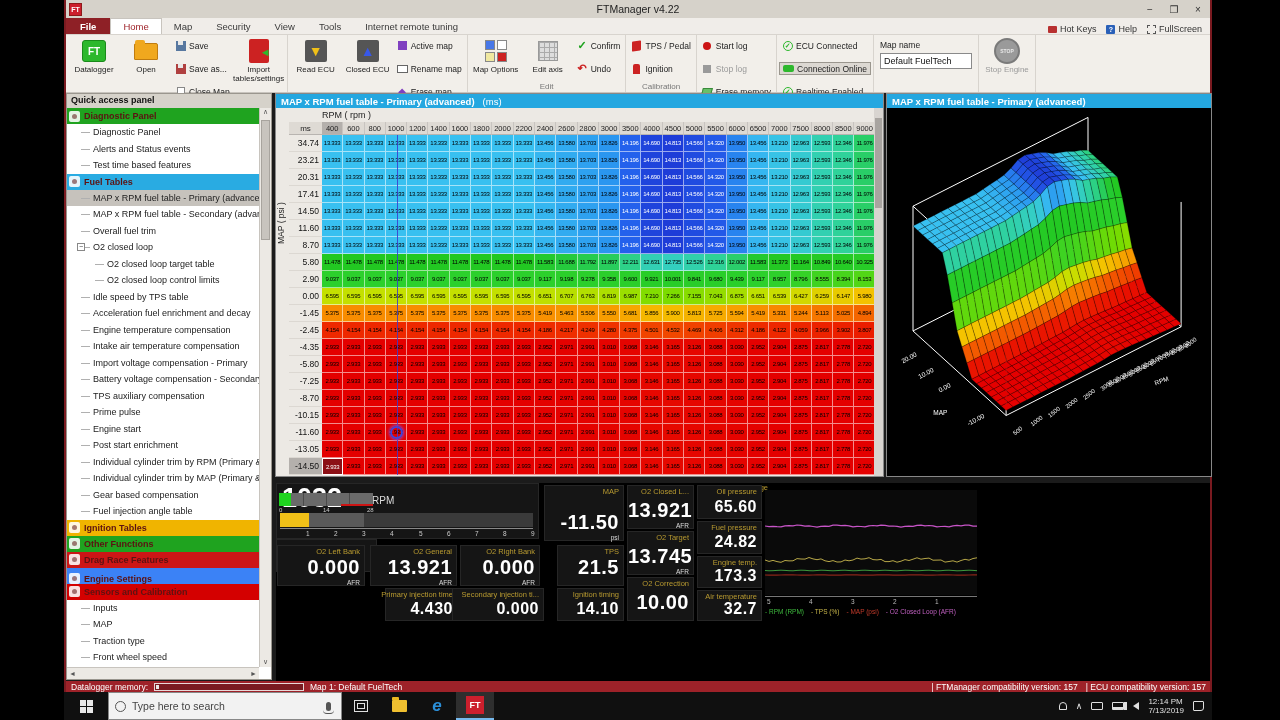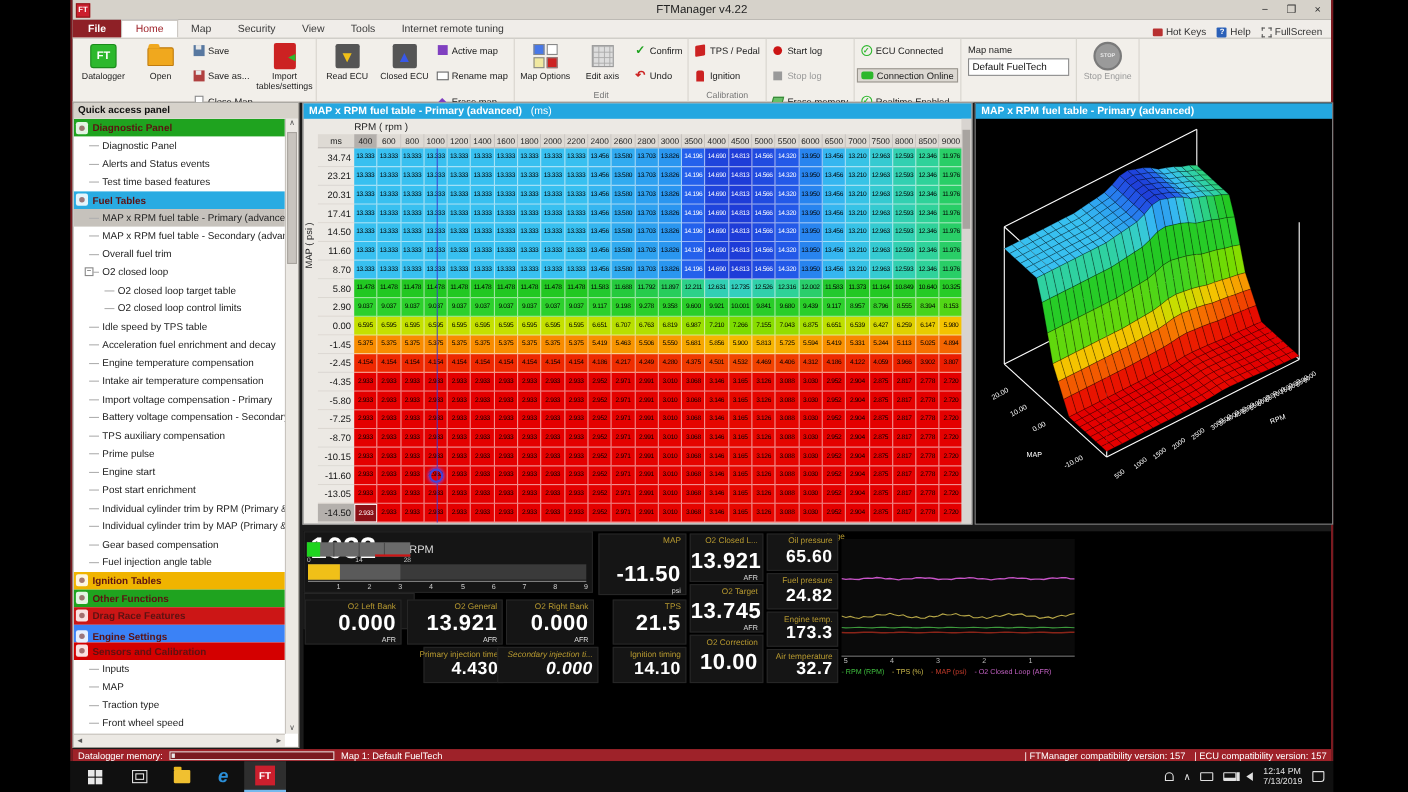--- a/index.html
+++ b/index.html
@@ -1785,21 +1785,21 @@
             <div class="tvalue">173.3</div>
           </div>
           <div class="tile smallv" style="left: 421px; top: 107px; width: 65px; height: 31px;">
             <div class="tlabel">Air temperature</div>
             <div class="tvalue">32.7</div>
           </div>
           <div class="tile smallv" style="left: 109px; top: 105px; width: 73px; height: 33px;">
             <div class="tlabel">Primary injection time</div>
             <div class="tvalue">4.430</div>
           </div>
-          <div class="tile smallv" style="left: 176px; top: 105px; width: 92px; height: 33px; font-style: italic;">
+          <div class="tile smallv" style="left: 176px; top: 105px; width: 92px; height: 33px;">
             <div class="tlabel">Secondary injection ti...</div>
             <div class="tvalue">0.000</div>
           </div>
           <div class="tile smallv" style="left: 281px; top: 105px; width: 67px; height: 33px;">
             <div class="tlabel">Ignition timing</div>
             <div class="tvalue">14.10</div>
           </div>
         </div>
 
       <div id="statusbar">
@@ -1814,20 +1814,25 @@
     </div>
 
     <div id="taskbar">
       <div id="startbtn">
         <div class="winlogo">
             <div></div>
             <div></div>
             <div></div>
             <div></div>
           </div>
+      </div>
+      <div id="searchbox">
+        <span class="circ"></span>
+        <span class="ph">Type here to search</span>
+        <span class="mic"></span>
       </div>
       <div class="tb-icon">
           <div class="taskview"></div>
         </div>
       <div class="tb-icon">
           <div class="explorer"></div>
         </div>
       <div class="tb-icon">
           <span class="edge">e</span>
         </div>

